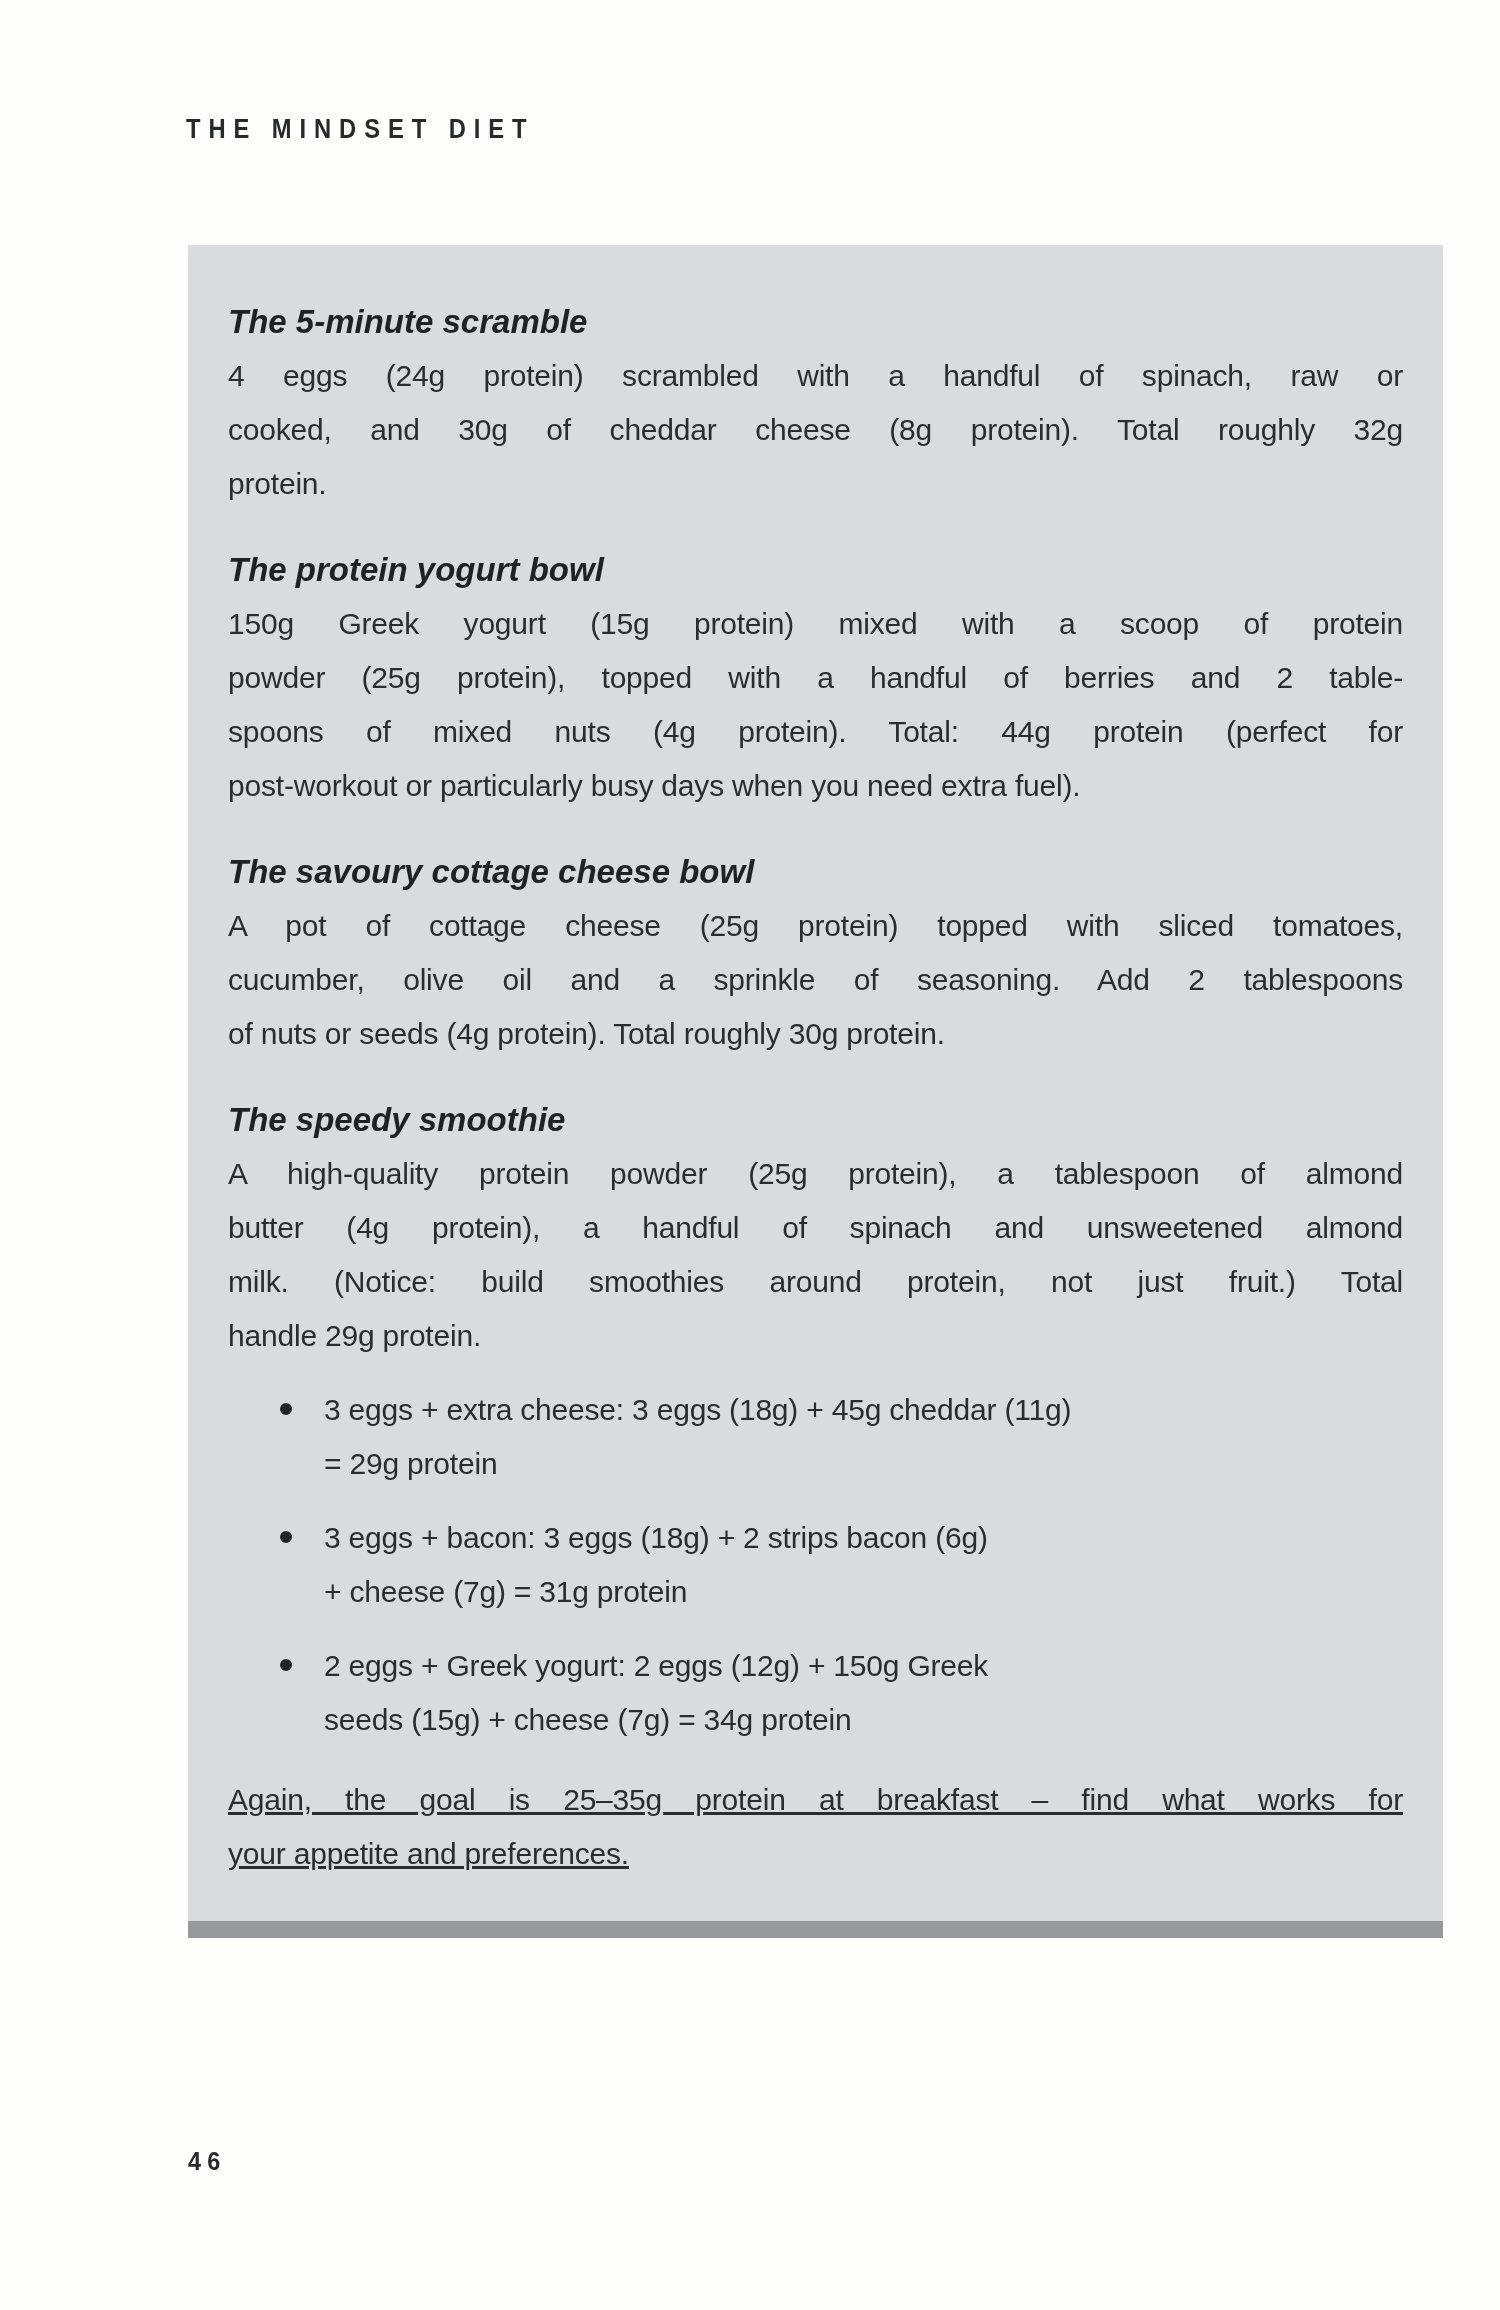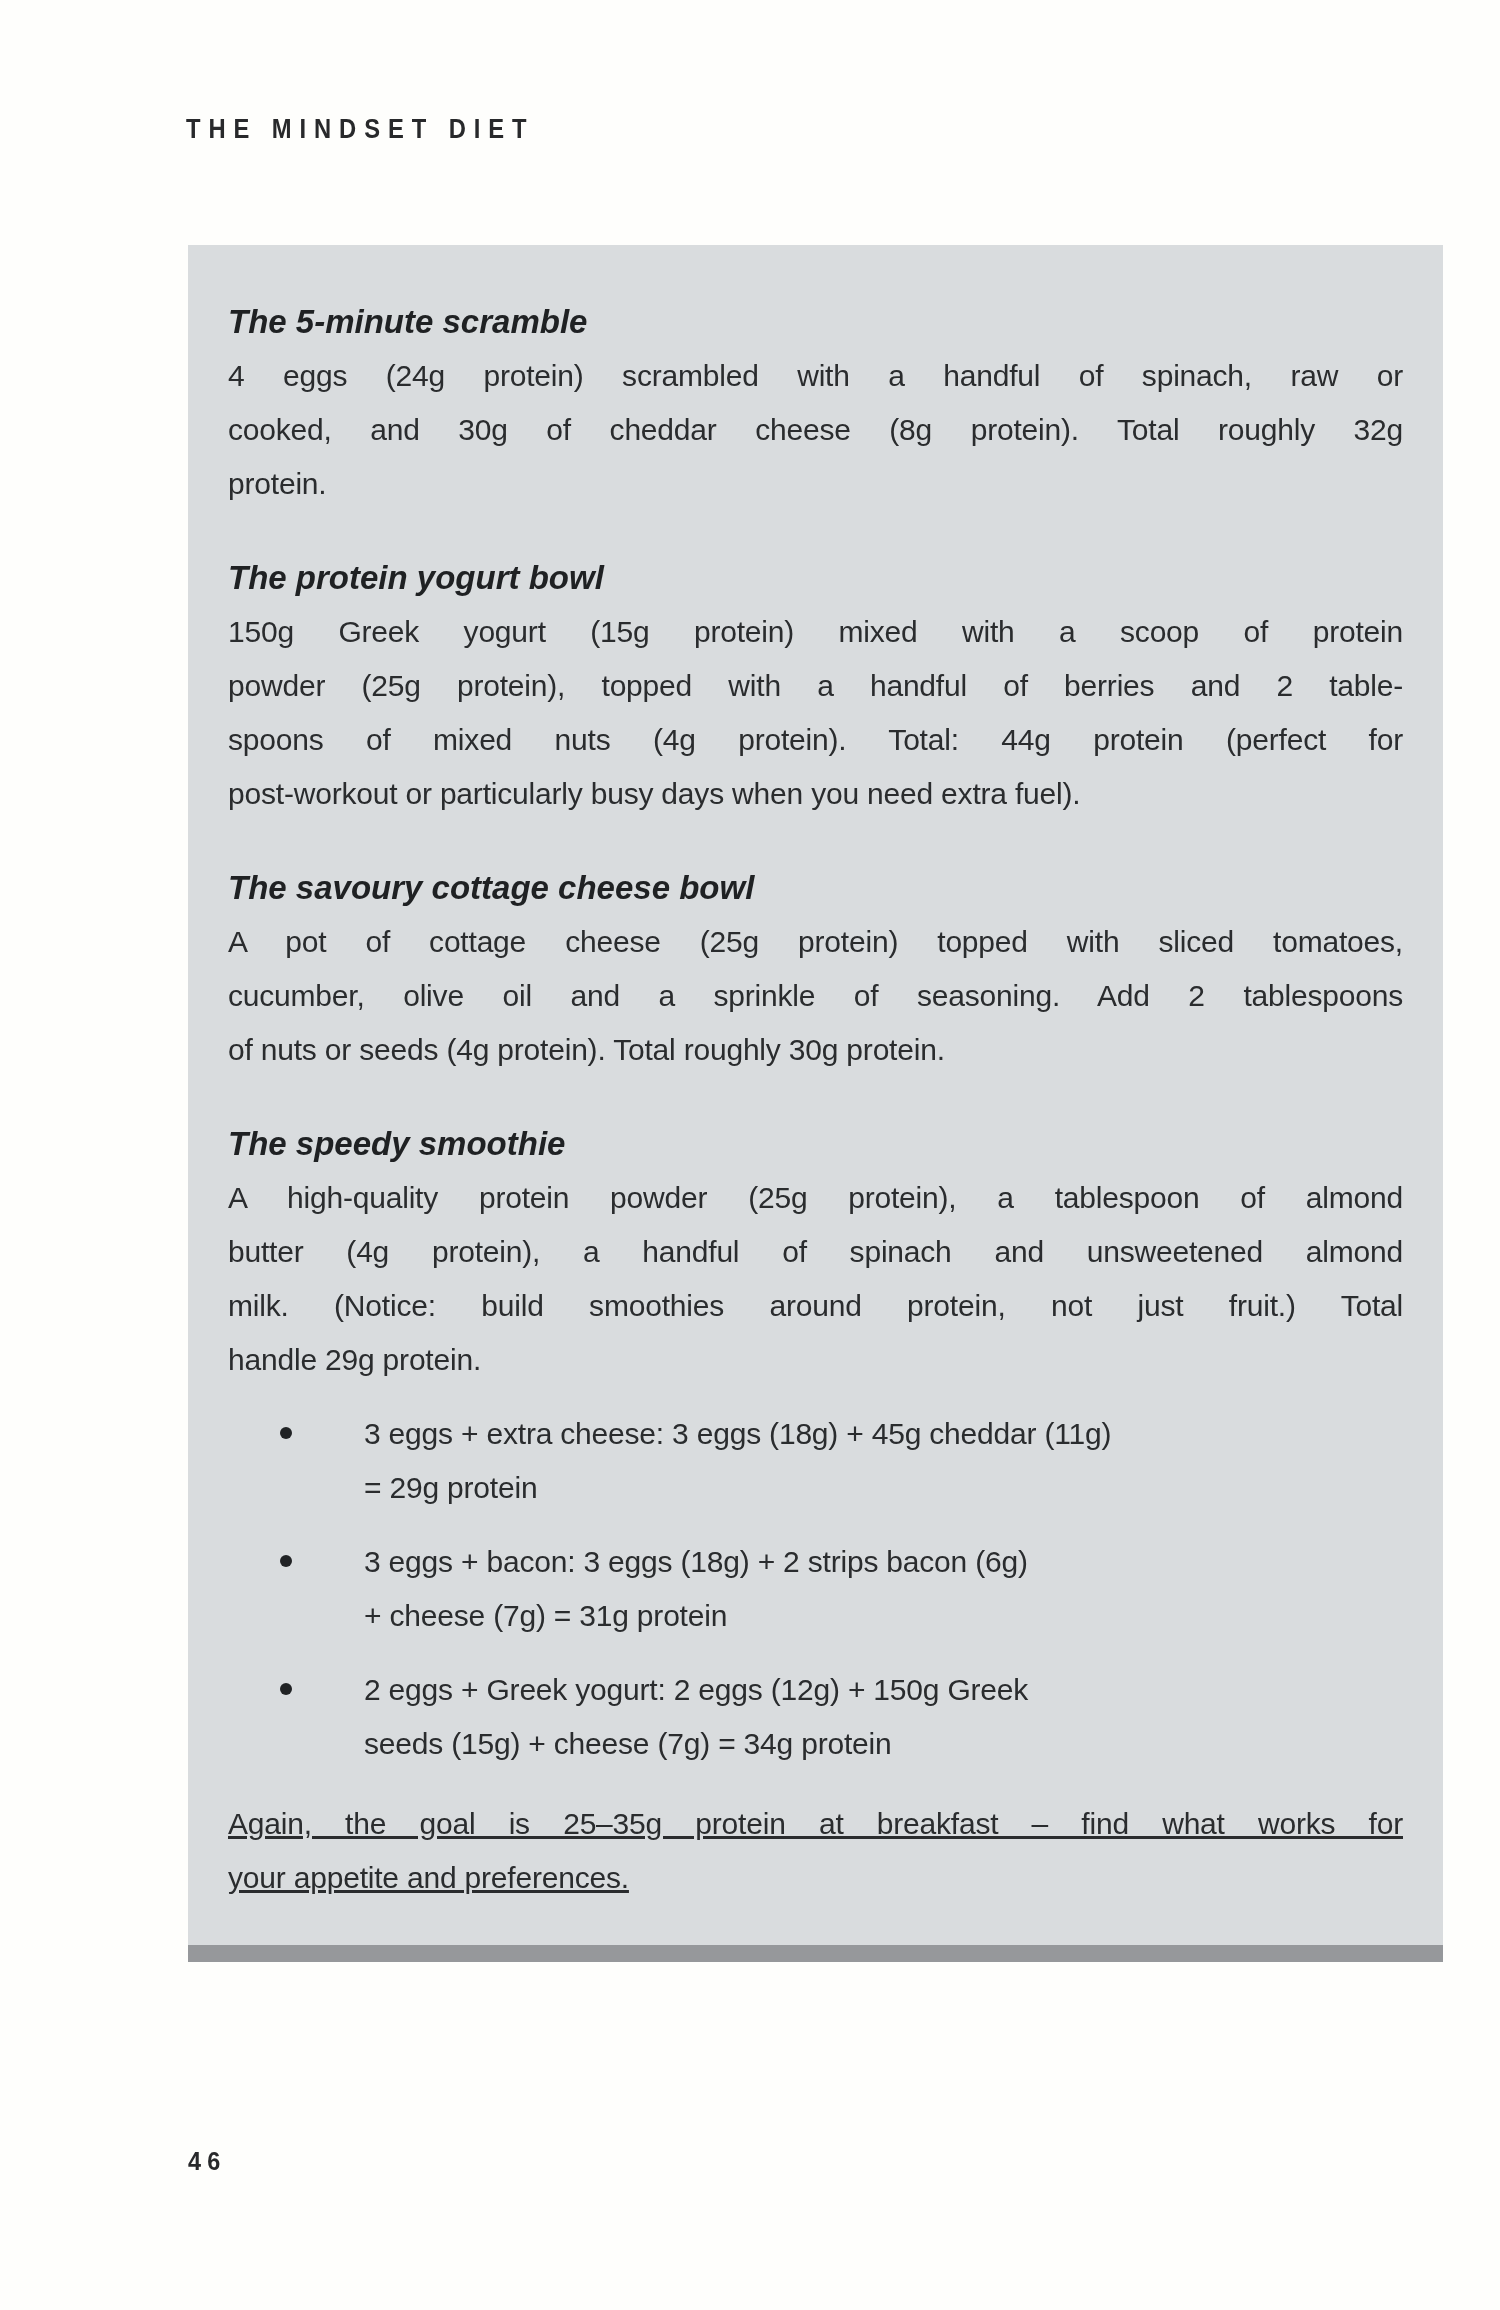--- a/index.html
+++ b/index.html
@@ -31,21 +31,21 @@
     width: 1255px;
     background: #d9dcde;
     padding: 50px 40px 0 40px;
   }
   .section-heading {
     font-size: 33px;
     font-weight: 700;
     font-style: italic;
     line-height: 54px;
     color: #1f2123;
-    margin-top: 40px;
+    margin-top: 32px;
   }
   .panel-content > .section-heading:first-child { margin-top: 0; }
   .paragraph {
     font-size: 30px;
     line-height: 54px;
     letter-spacing: -0.2px;
   }
   .paragraph.gap-before { margin-top: 26px; text-decoration: underline; }
   .line {
     text-align: justify;
@@ -66,21 +66,21 @@
   .bullet-list .bullet-item:first-child { margin-top: 0; }
   .bullet-dot {
     position: absolute;
     left: 52px;
     top: 20px;
     width: 12px;
     height: 12px;
     border-radius: 50%;
     background: #212325;
   }
-  .bullet-line { text-align: left; margin-left: 40px; }
+  .bullet-line { text-align: left; }
   .panel-bottom-bar {
     height: 17px;
     background: #96989b;
     margin: 40px -40px 0 -40px;
   }
   .page-number {
     position: absolute;
     left: 188px;
     top: 2146px;
     font-size: 26px;

